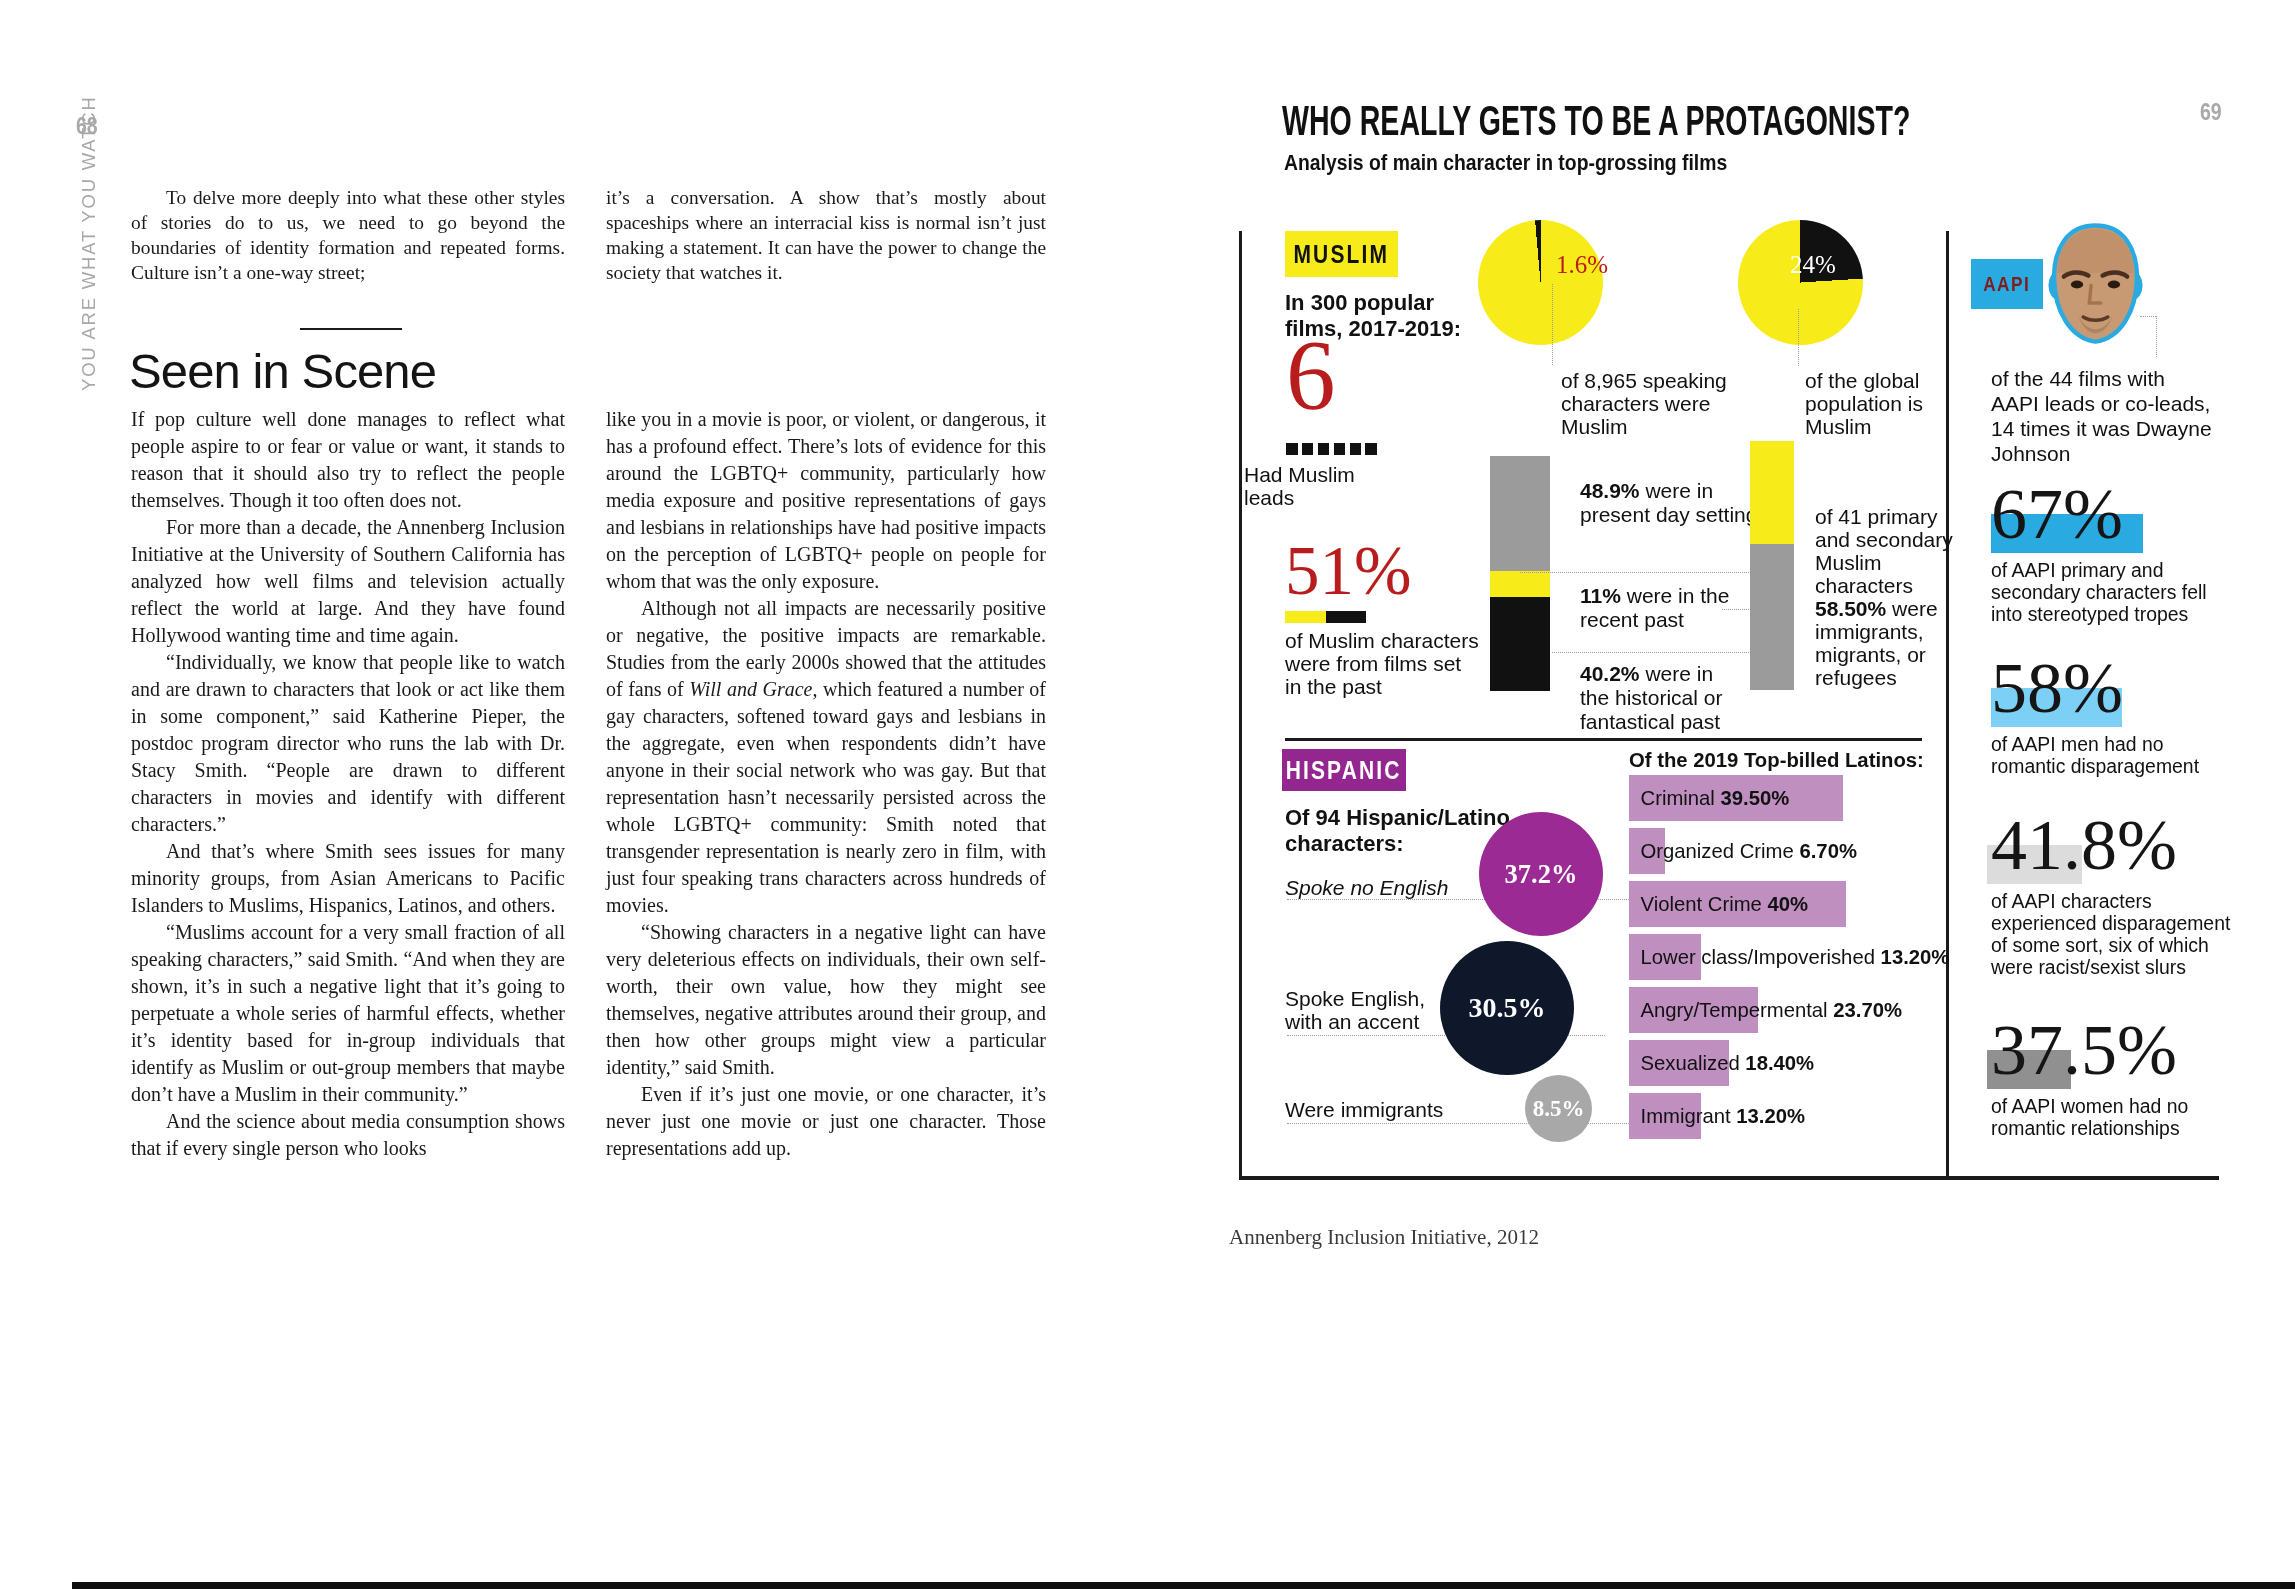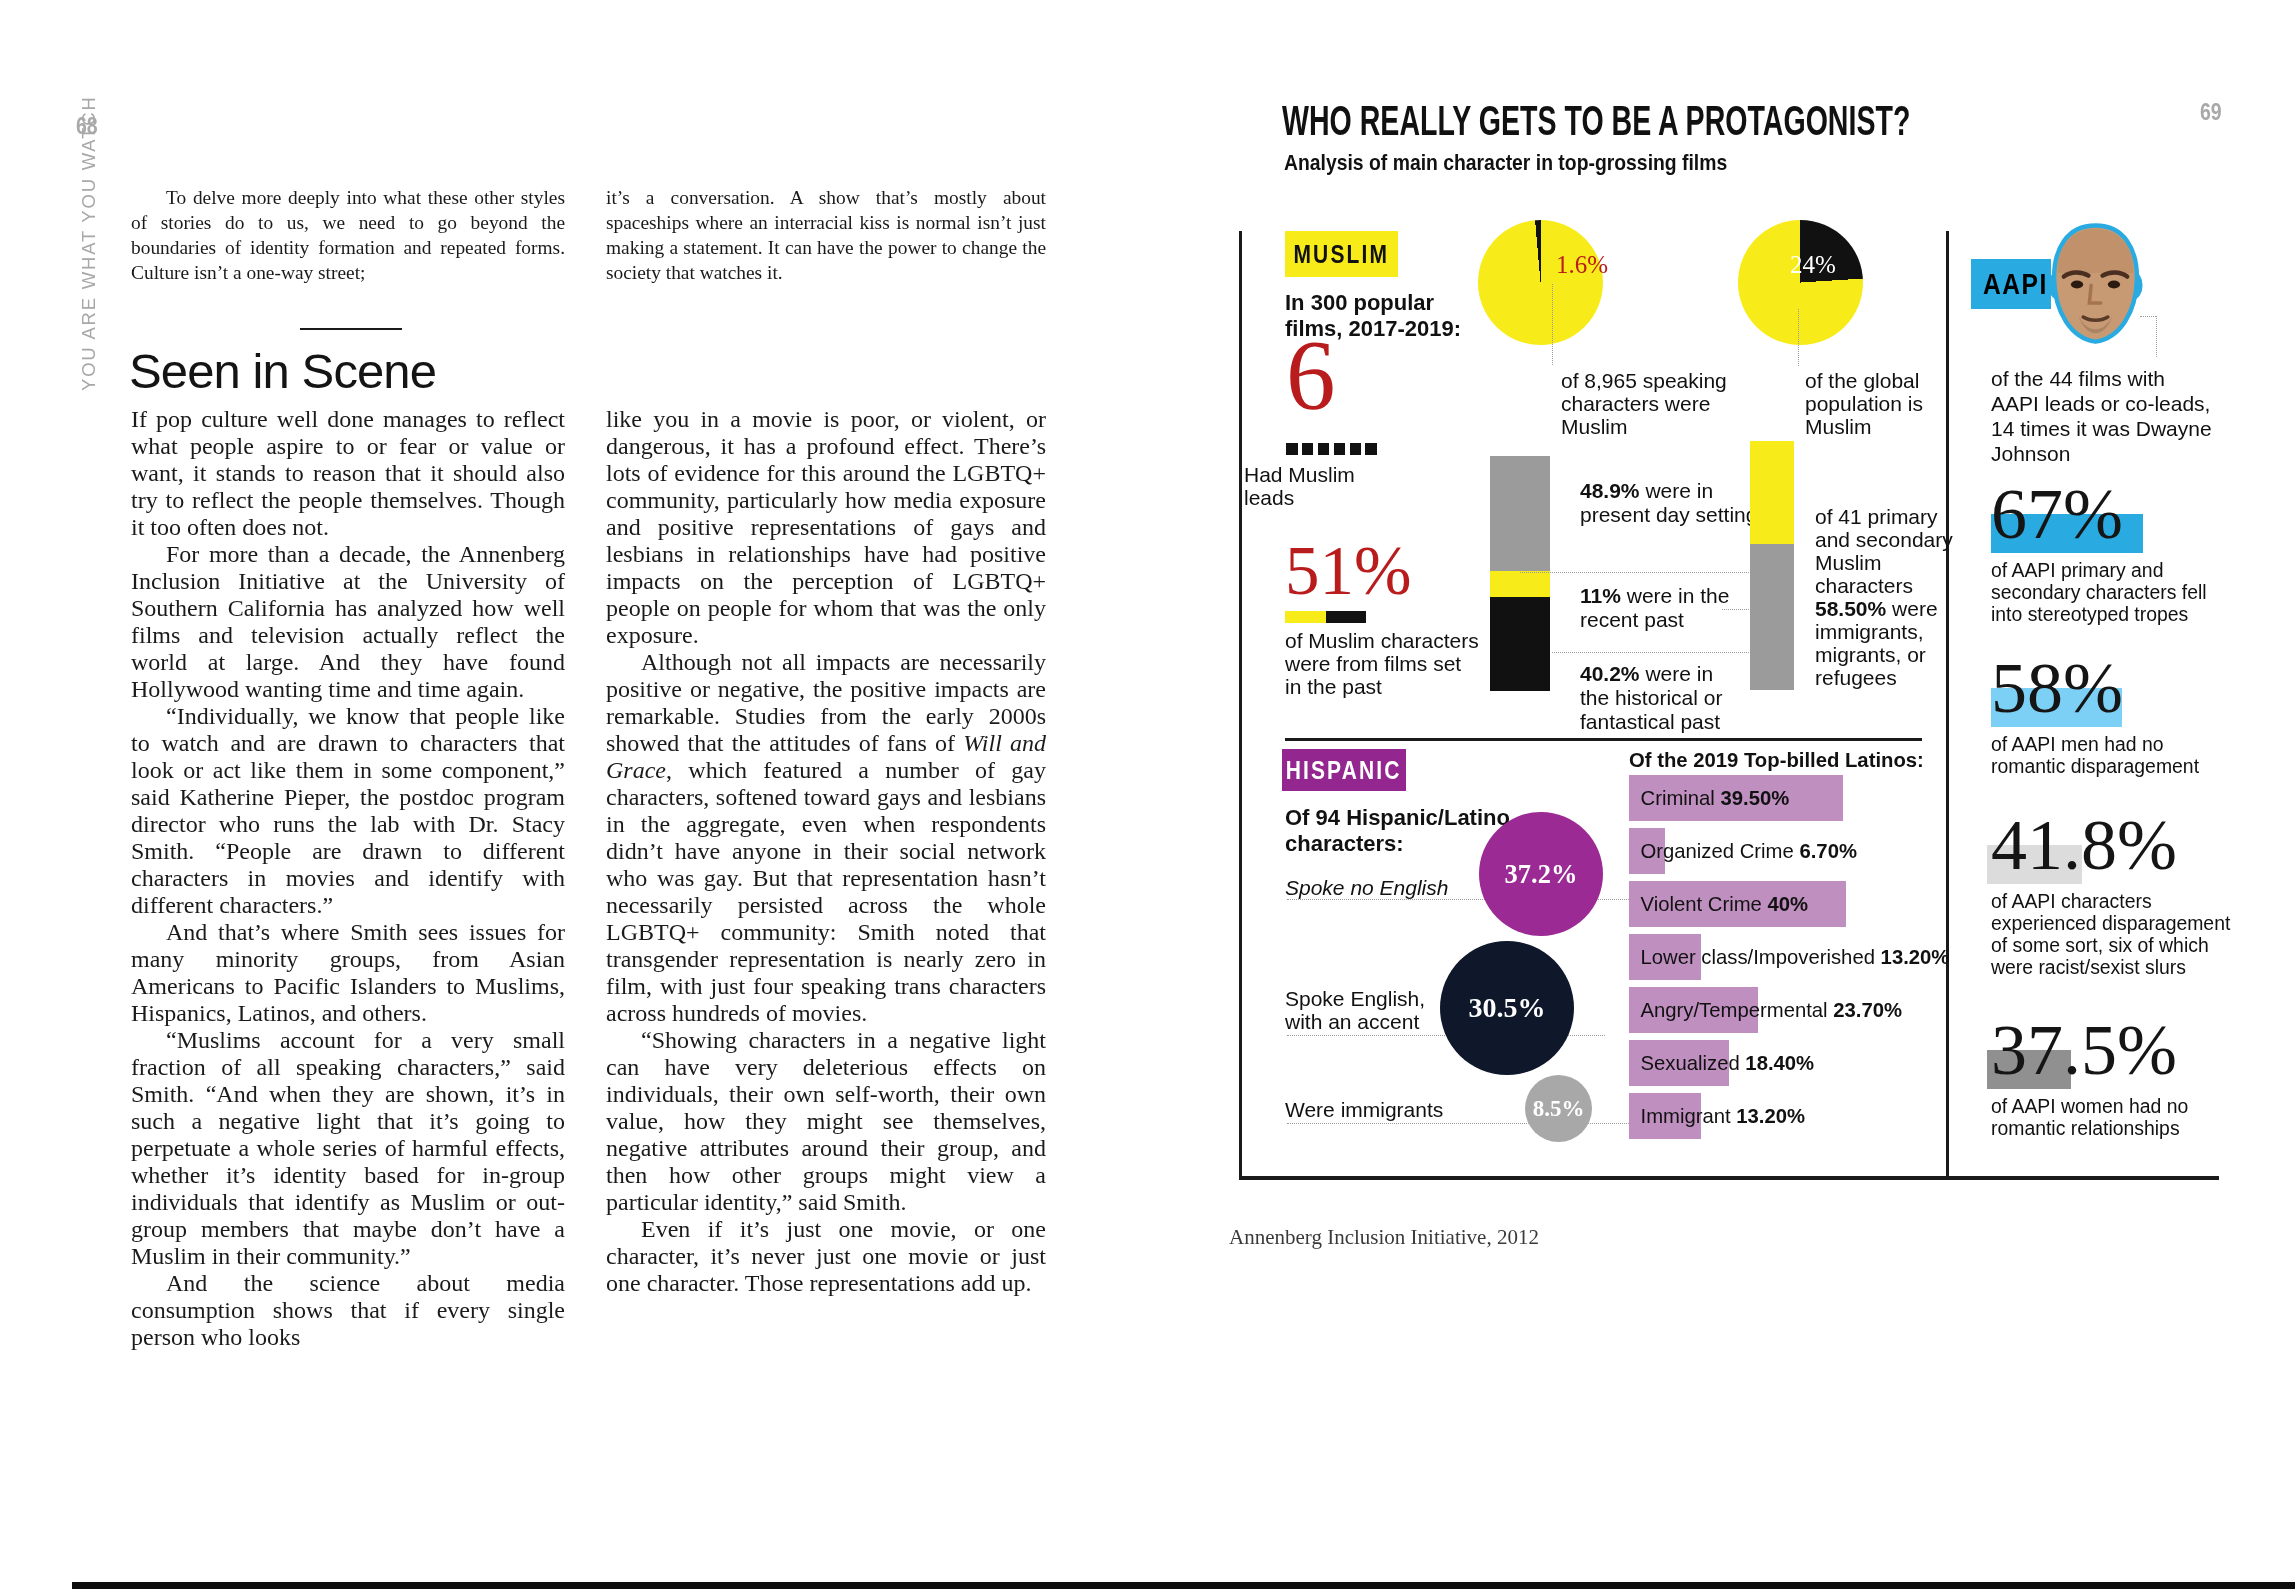--- a/index.html
+++ b/index.html
@@ -1,19 +1,19 @@
 <!DOCTYPE html>
 <html style="font-size:14px"><head>
 <meta charset="utf-8">
 <style>
   html,body{margin:0;padding:0;background:#e8e8e8;}
   #page{position:relative;width:2295px;height:1589px;background:#ffffff;overflow:hidden;
         font-family:"Liberation Sans",sans-serif;color:#111;}
   .abs{position:absolute;}
-  .serifbody{font-family:"Liberation Serif",serif;color:#1a1a1a;font-size:24px;line-height:27px;text-align:justify;}
+  .serifbody{font-family:"Liberation Serif",serif;color:#1a1a1a;font-size:20px;line-height:27px;text-align:justify;}
   .serifbody p{margin:0;text-indent:35px;}
   .serifbody p.noindent{text-indent:0;}
   .intro{font-family:"Liberation Serif",serif;color:#1a1a1a;font-size:19.4px;line-height:25px;text-align:justify;}
   .pagenum{font-size:23px;font-weight:bold;color:#a9a9a9;transform:scaleX(.85);transform-origin:left top;}
   .vertical-strip{writing-mode:vertical-rl;transform:rotate(180deg);font-size:18.5px;letter-spacing:1.8px;color:#a8a8a8;white-space:nowrap;}
   .rule{background:#1a1a1a;}
   .headline{font-size:49px;color:#141414;letter-spacing:-0.9px;}
   .ig-title{font-size:42px;font-weight:bold;letter-spacing:0px;transform:scaleX(.68);transform-origin:left top;white-space:nowrap;}
   .ig-sub{font-size:22px;font-weight:bold;transform:scaleX(.88);transform-origin:left top;white-space:nowrap;}
   .tag{display:flex;align-items:center;justify-content:center;font-weight:bold;font-size:25.6px;letter-spacing:2.6px;}
@@ -201,21 +201,21 @@
   </div>
   <div class="lbar-row" style="left:1629px;top:1040px;">
     <div class="lbar" style="background: rgb(191, 143, 192); width: 100px;"></div>
     <div class="lbar-label"><span>Sexualized </span><span class="bold">18.40%</span></div>
   </div>
   <div class="lbar-row" style="left:1629px;top:1093px;">
     <div class="lbar" style="background: rgb(191, 143, 192); width: 72px;"></div>
     <div class="lbar-label"><span>Immigrant </span><span class="bold">13.20%</span></div>
   </div>
 
-  <div class="abs tag" style="left:1971px;top:259px;width:72px;height:50px;background:#29abe2;color:#000000;font-size:30px;letter-spacing:1.8px;padding-left:8px;">
+  <div class="abs tag" style="left:1971px;top:259px;width:72px;height:50px;background:#29abe2;color:#7f1d1d;font-size:21px;letter-spacing:1.8px;">
       <span>AAPI</span>
     </div>
 
   <svg class="abs" style="left:2048px;top:222px;" width="95" height="125" viewBox="0 0 108 142">
     <g stroke="#29abe2" stroke-width="5" fill="#c79a74">
       <ellipse cx="12" cy="72" rx="9" ry="14"></ellipse>
       <ellipse cx="96" cy="72" rx="9" ry="14"></ellipse>
       <path d="M54 4 C86 4 102 30 101 66 C100 102 82 132 54 136 C26 132 8 102 7 66 C6 30 22 4 54 4 Z"></path>
     </g>
     <path d="M54 8 C82 8 98 30 97 58 L11 58 C10 30 26 8 54 8 Z" fill="#b98a64" opacity="0.55"></path>

